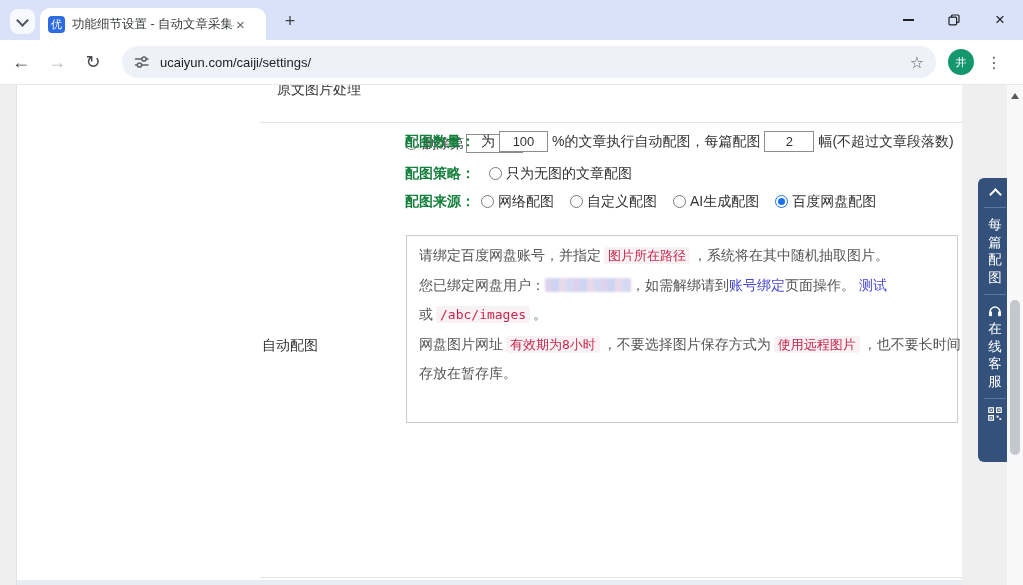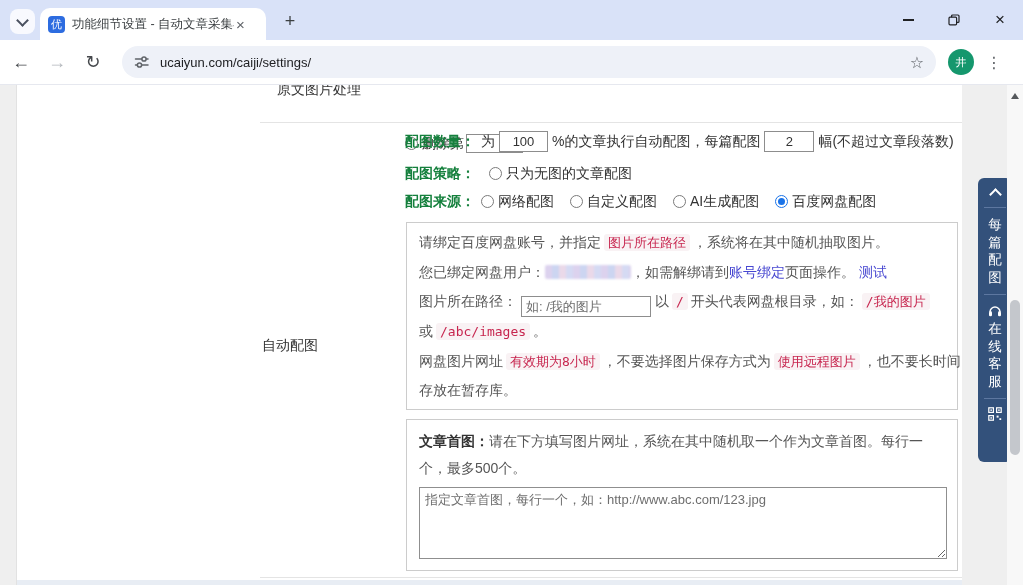--- a/index.html
+++ b/index.html
@@ -170,45 +170,36 @@
       <span class="rd"></span><span>自定义配图</span>
     </span>
     <span class="opt">
       <span class="rd"></span><span>AI生成配图</span>
     </span>
     <span class="opt">
       <span class="rd sel"></span><span>百度网盘配图</span>
     </span>
   </div>
 
-  <div class="infobox" style="top:137px;height:188px;">
+  <div class="infobox" style="top:150px;height:188px;">
     <div class="bl">
       <span>请绑定百度网盘账号，并指定</span><code>图片所在路径</code><span>，系统将在其中随机抽取图片。</span>
     </div>
     <div class="bl">
       <span>您已绑定网盘用户：</span><span class="redact"></span><span>，如需解绑请到</span><a class="lnk">账号绑定</a><span>页面操作。</span>&nbsp;<a class="lnk">测试</a>
     </div>
     <div class="bl">
-      <span>图片所在路径：</span><input class="path" placeholder="如: /我的图片" style=""><span>以</span><code>/</code><span>开头代表网盘根目录，如：</span><code>/我的图片</code>
-    </div>
-    <div class="bl">
       <span>或</span><code>/abc/images</code><span>。</span>
     </div>
     <div class="bl">
       <span>网盘图片网址</span><code>有效期为8小时</code><span>，不要选择图片保存方式为</span><code>使用远程图片</code><span>，也不要长时间</span>
     </div>
     <div class="bl">存放在暂存库。</div>
   </div>
 
-  <div class="infobox" style="top:334px;height:152px;padding-top:8px;">
-    <div class="fib-text">
-      <b>文章首图：</b><span>请在下方填写图片网址，系统在其中随机取一个作为文章首图。每行一个，最多500个。</span>
-    </div>
-    <textarea class="firstimg" placeholder="指定文章首图，每行一个，如：http://www.abc.com/123.jpg" style=""></textarea>
-  </div>
 
   <div class="divider" style="left:260px;top:492px;width:702px;"></div>
   <div class="bottom-strip"></div>
 
   <div class="sidewidget">
     <span class="chev up"></span>
     <div class="sw-div"></div>
     <div class="vtext">每篇配图</div>
     <div class="sw-div"></div>
     <svg width="16" height="14" viewBox="0 0 16 14">

